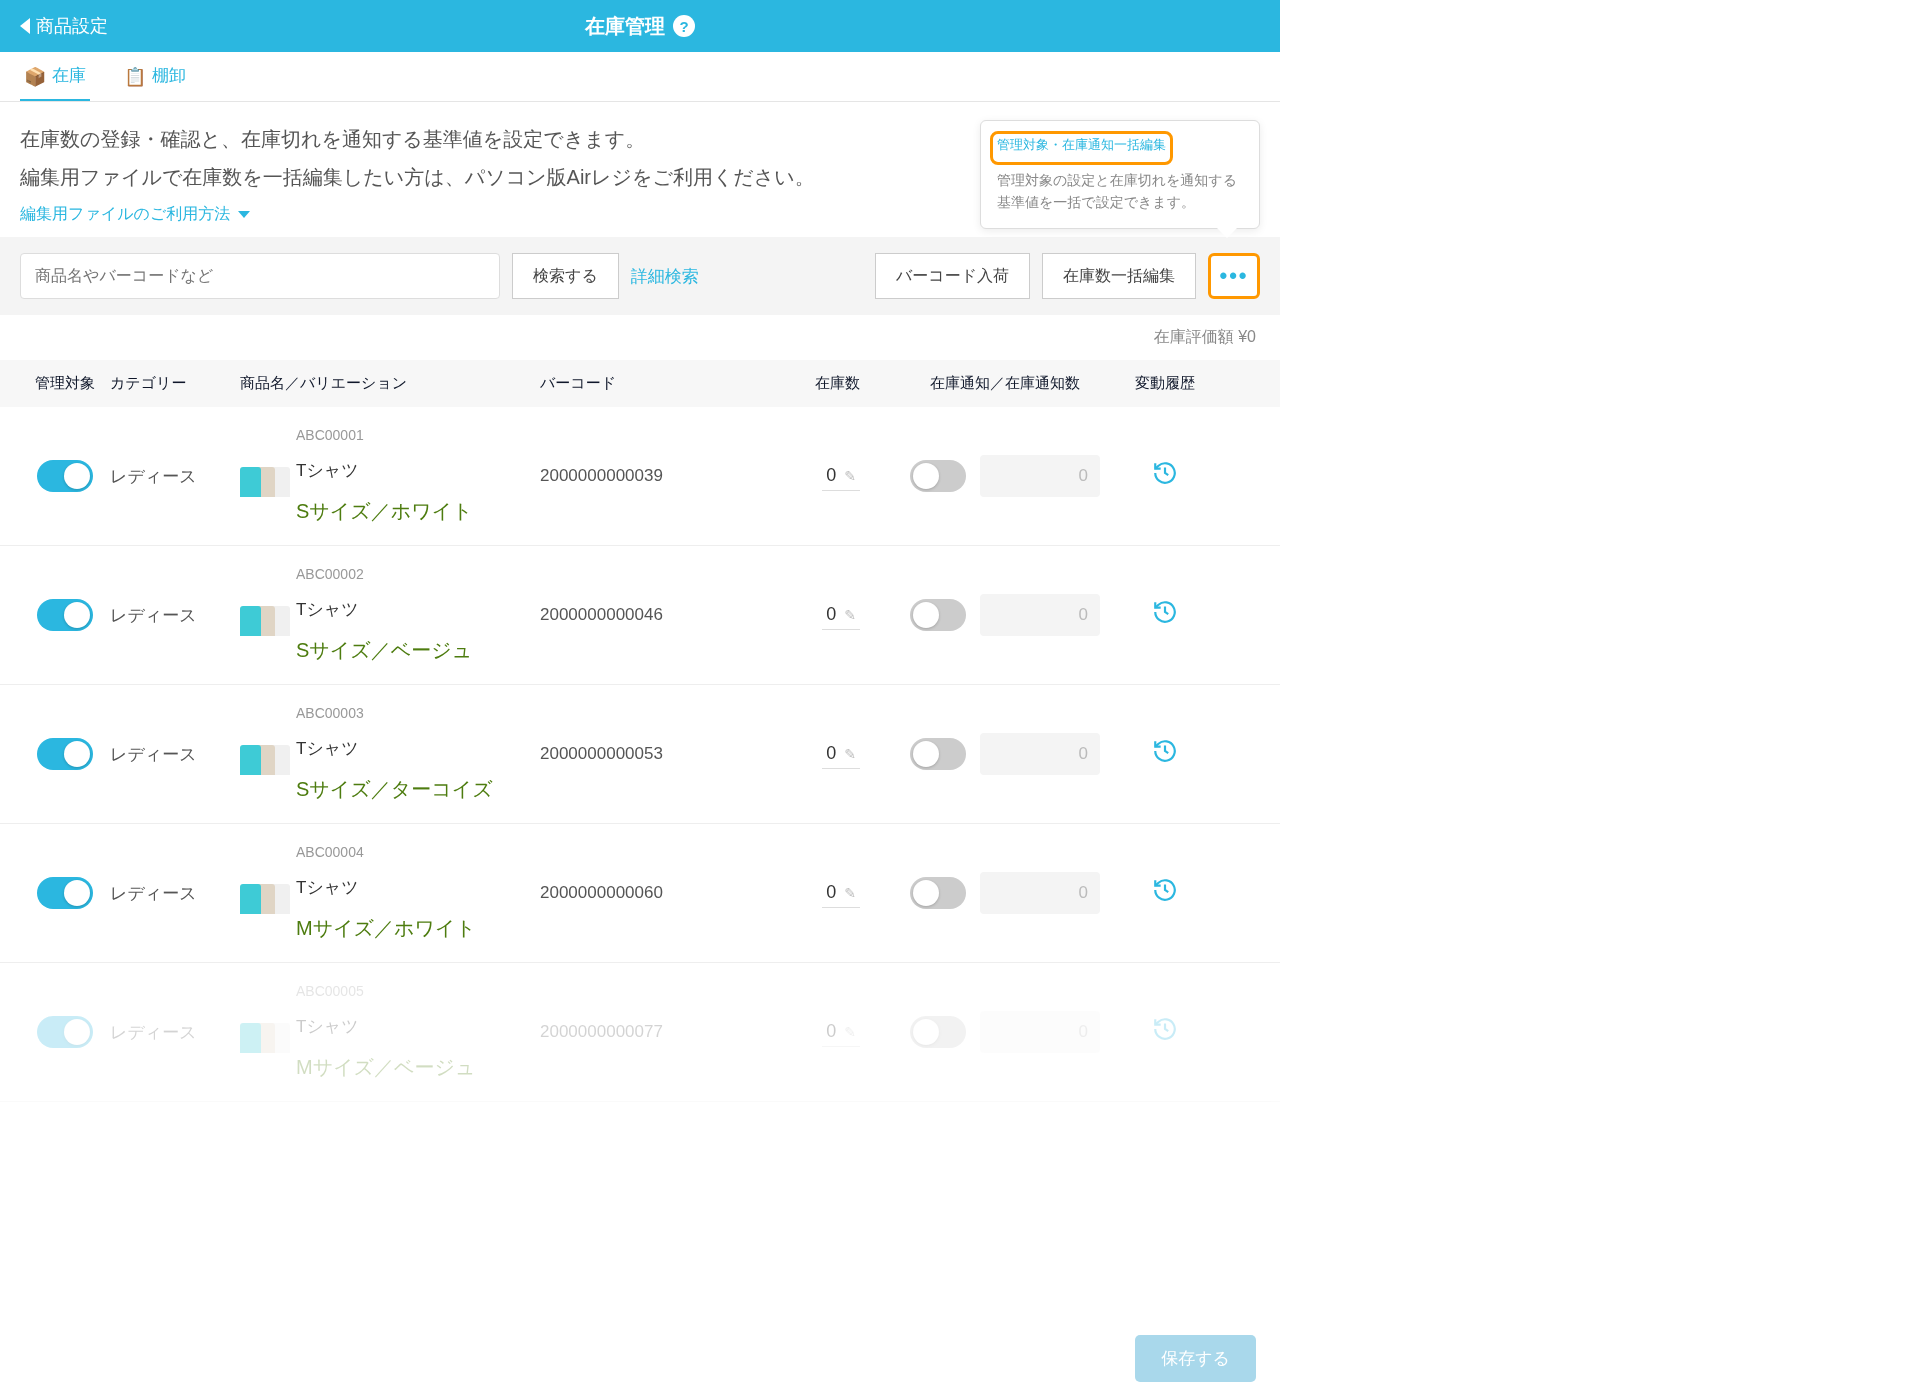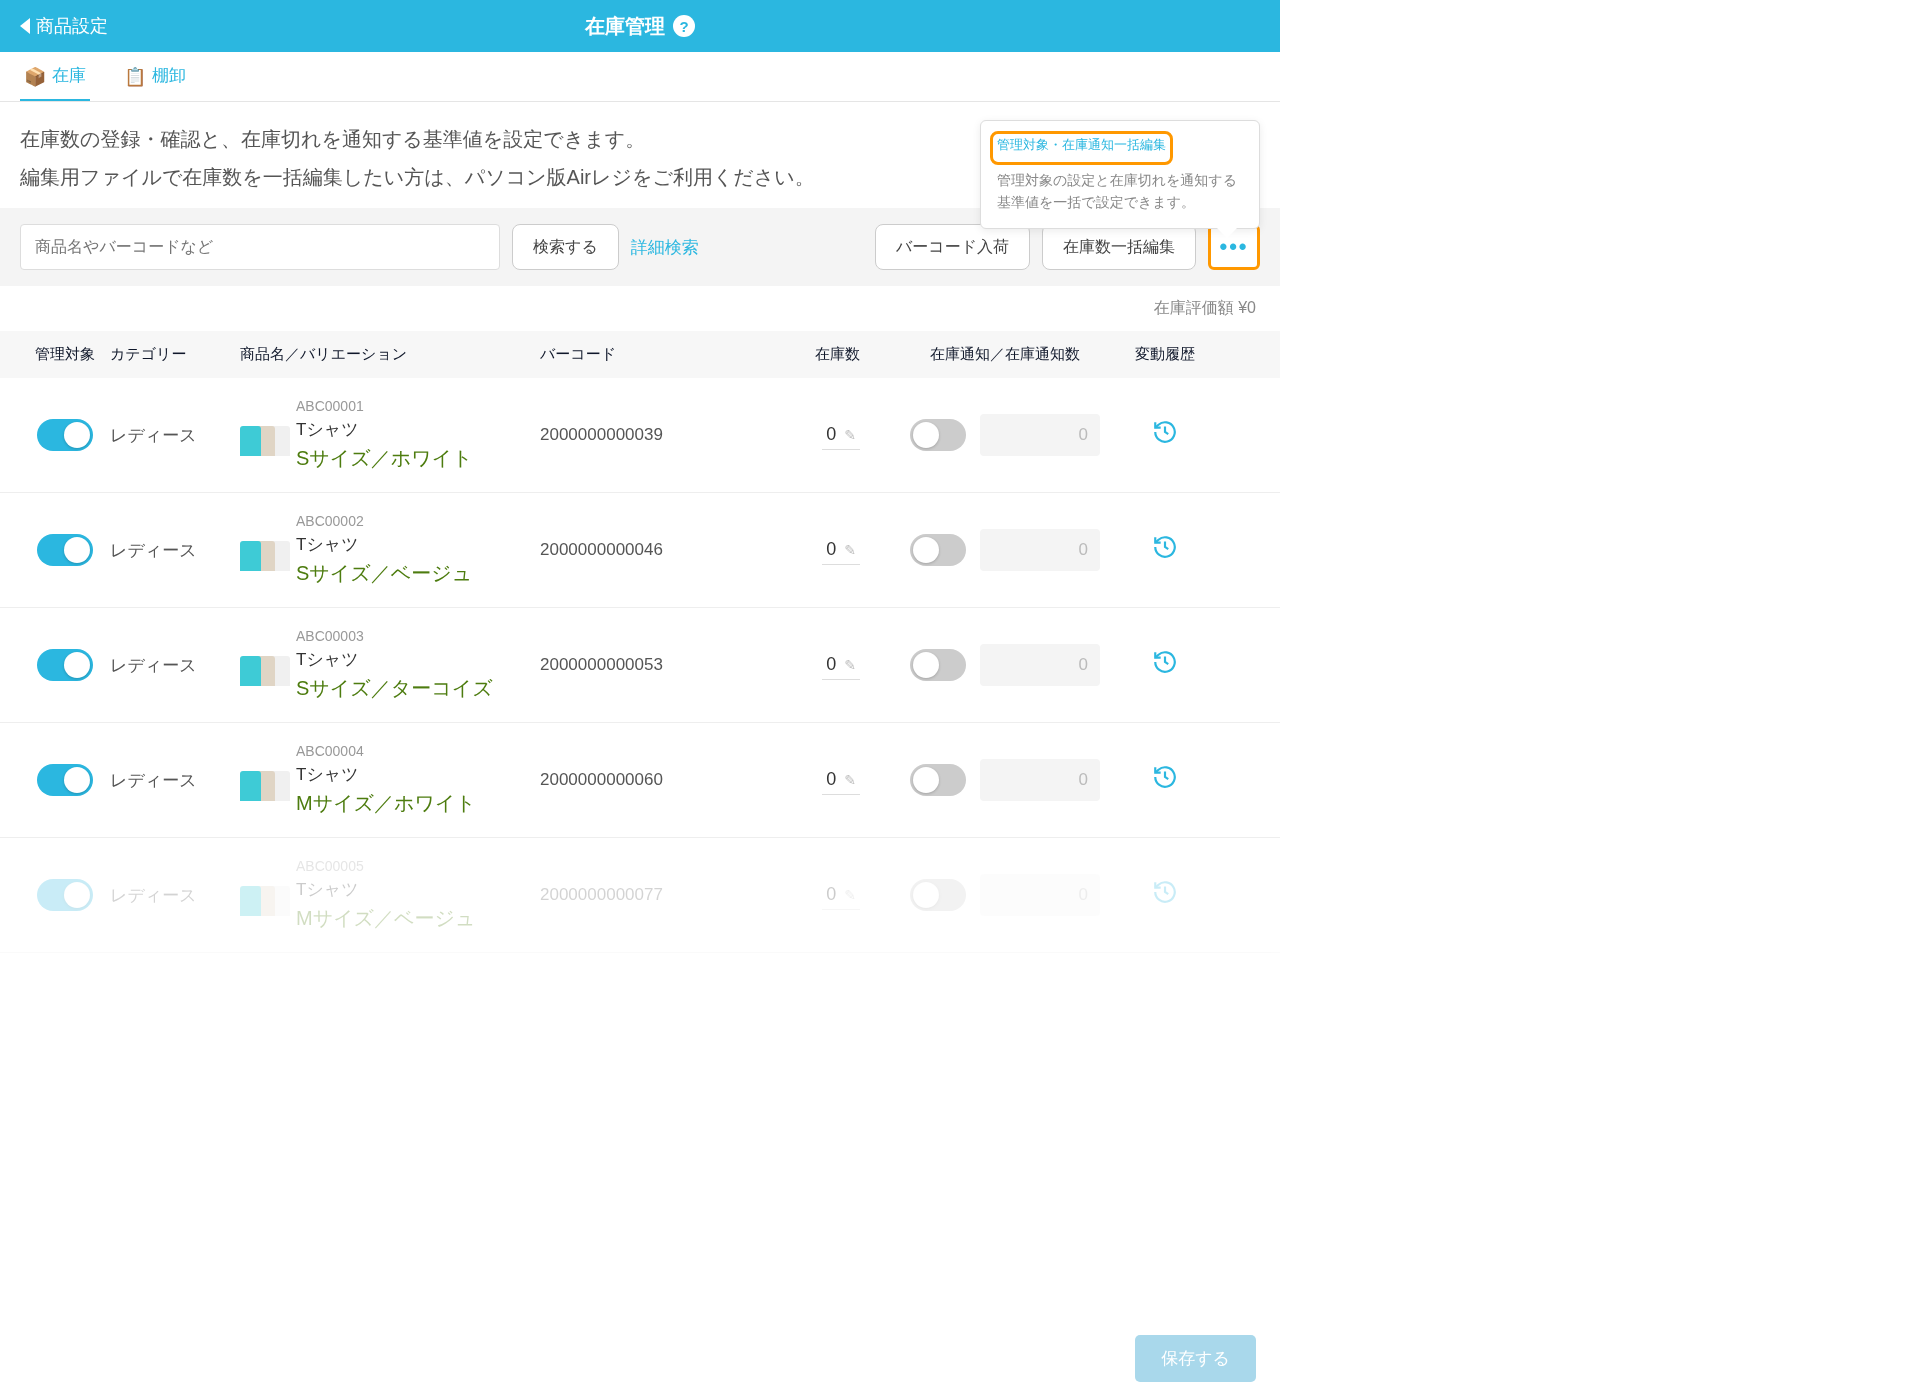--- a/index.html
+++ b/index.html
@@ -19,21 +19,21 @@
   .intro-text { color: #555; line-height: 1.9; font-size: 20px; }
   .intro-link { color: #2bb7e0; display: flex; align-items: center; gap: 8px; margin-top: 8px; font-size: 16px; cursor: pointer; }
   .chev-down { width: 0; height: 0; border-left: 6px solid transparent; border-right: 6px solid transparent; border-top: 7px solid #2bb7e0; }
   .tooltip { position: absolute; right: 20px; top: 18px; width: 280px; background: #fff; border: 1px solid #ddd; border-radius: 6px; padding: 14px 16px; box-shadow: 0 2px 8px rgba(0,0,0,0.08); }
   .tooltip::after { content: ""; position: absolute; bottom: -10px; right: 22px; width: 0; height: 0; border-left: 10px solid transparent; border-right: 10px solid transparent; border-top: 10px solid #fff; }
   .tooltip-title { color: #2bb7e0; font-size: 13px; margin-bottom: 6px; }
   .tooltip-highlight { border: 3px solid #ff9800; border-radius: 8px; padding: 2px 4px; display: inline-block; margin: -5px -7px 4px; }
   .tooltip-desc { color: #888; font-size: 14px; line-height: 1.6; }
   .searchbar { background: #f4f4f4; padding: 16px 20px; display: flex; align-items: center; gap: 12px; }
   .search-input { flex: 0 0 480px; height: 46px; border: 1px solid #ddd; border-radius: 4px; padding: 0 14px; font-size: 16px; color: #999; background: #fff; }
-  .btn { height: 46px; padding: 0 20px; border: 1px solid #ccc; border-radius: 8px; background: #fff; font-size: 16px; color: #444; cursor: pointer; display: flex; align-items: center; }
+  .btn { height: 46px; padding: 0 20px; border: 1px solid #ccc; border-radius: 0; background: #fff; font-size: 16px; color: #444; cursor: pointer; display: flex; align-items: center; }
   .link-btn { color: #2bb7e0; font-size: 17px; cursor: pointer; }
   .spacer { flex: 1; }
   .more-btn { width: 52px; height: 46px; border: 3px solid #ff9800; border-radius: 6px; background: #fff; display: flex; align-items: center; justify-content: center; cursor: pointer; color: #2bb7e0; font-size: 22px; font-weight: bold; letter-spacing: 2px; }
   .summary { text-align: right; padding: 12px 24px; color: #888; font-size: 16px; }
   .table-head { display: flex; padding: 14px 20px; background: #f7f7f7; color: #0f172a; font-size: 15px; font-weight: 500; }
   .col { display: flex; align-items: center; }
   .c-toggle { width: 90px; justify-content: center; }
   .c-cat { width: 130px; }
   .c-name { width: 300px; }
   .c-barcode { width: 200px; }
@@ -46,21 +46,21 @@
   .toggle::after { content: ""; position: absolute; width: 26px; height: 26px; border-radius: 50%; background: #fff; top: 3px; right: 3px; box-shadow: 0 1px 3px rgba(0,0,0,0.2); }
   .toggle.off { background: #ccc; }
   .toggle.off::after { right: auto; left: 3px; }
   .cat-text { color: #555; font-size: 17px; }
   .name-wrap { display: flex; align-items: center; gap: 14px; }
   .prod-icon { width: 42px; height: 42px; display: flex; align-items: flex-end; gap: -6px; }
   .shirt { width: 24px; height: 30px; border-radius: 3px 3px 0 0; position: relative; }
   .shirt.s1 { background: #3ecbd6; margin-right: -10px; z-index: 2; }
   .shirt.s2 { background: #e0d5c5; margin-right: -10px; z-index: 1; transform: translateX(4px); }
   .shirt.s3 { background: #f0f0f0; transform: translateX(8px); }
-  .name-text { display: flex; flex-direction: column; gap: 4px; justify-content: center; }
+  .name-text { display: flex; flex-direction: column; gap: 16px; justify-content: center; }
   .sku { color: #999; font-size: 14px; }
   .pname { color: #333; font-size: 17px; }
   .variation { color: #4d7c0f; font-size: 20px; }
   .barcode { color: #555; font-size: 17px; }
   .stock-val { color: #333; font-size: 18px; display: flex; align-items: center; gap: 8px; border-bottom: 1px solid #ddd; padding: 4px 4px; }
   .pencil { color: #bbb; font-size: 14px; }
   .notify-wrap { display: flex; align-items: center; gap: 14px; }
   .notify-input { width: 120px; height: 42px; background: #f4f4f4; border: none; border-radius: 4px; text-align: right; padding: 0 12px; color: #bbb; font-size: 17px; }
   .history-icon { color: #2bb7e0; font-size: 24px; cursor: pointer; }
   .footer { position: fixed; bottom: 4px; left: 0; right: 0; background: rgba(255,255,255,0.9); padding: 14px 24px; display: flex; justify-content: flex-end; max-width: 1280px; }
@@ -89,20 +89,24 @@
   </div>
   <div class="tab">
     <span class="tab-icon clip-icon"></span>
     <span>棚卸</span>
   </div>
 </div>
 
 <div class="intro">
   <div class="intro-text">在庫数の登録・確認と、在庫切れを通知する基準値を設定できます。</div>
   <div class="intro-text">編集用ファイルで在庫数を一括編集したい方は、パソコン版Airレジをご利用ください。</div>
+  <div class="intro-link">
+    <span>編集用ファイルのご利用方法</span>
+    <span class="chev-down"></span>
+  </div>
   <div class="tooltip">
     <div class="tooltip-highlight"><div class="tooltip-title">管理対象・在庫通知一括編集</div></div>
     <div class="tooltip-desc">管理対象の設定と在庫切れを通知する基準値を一括で設定できます。</div>
   </div>
 </div>
 
 <div class="searchbar">
   <input class="search-input" placeholder="商品名やバーコードなど" style="">
   <button class="btn">検索する</button>
   <span class="link-btn">詳細検索</span>

